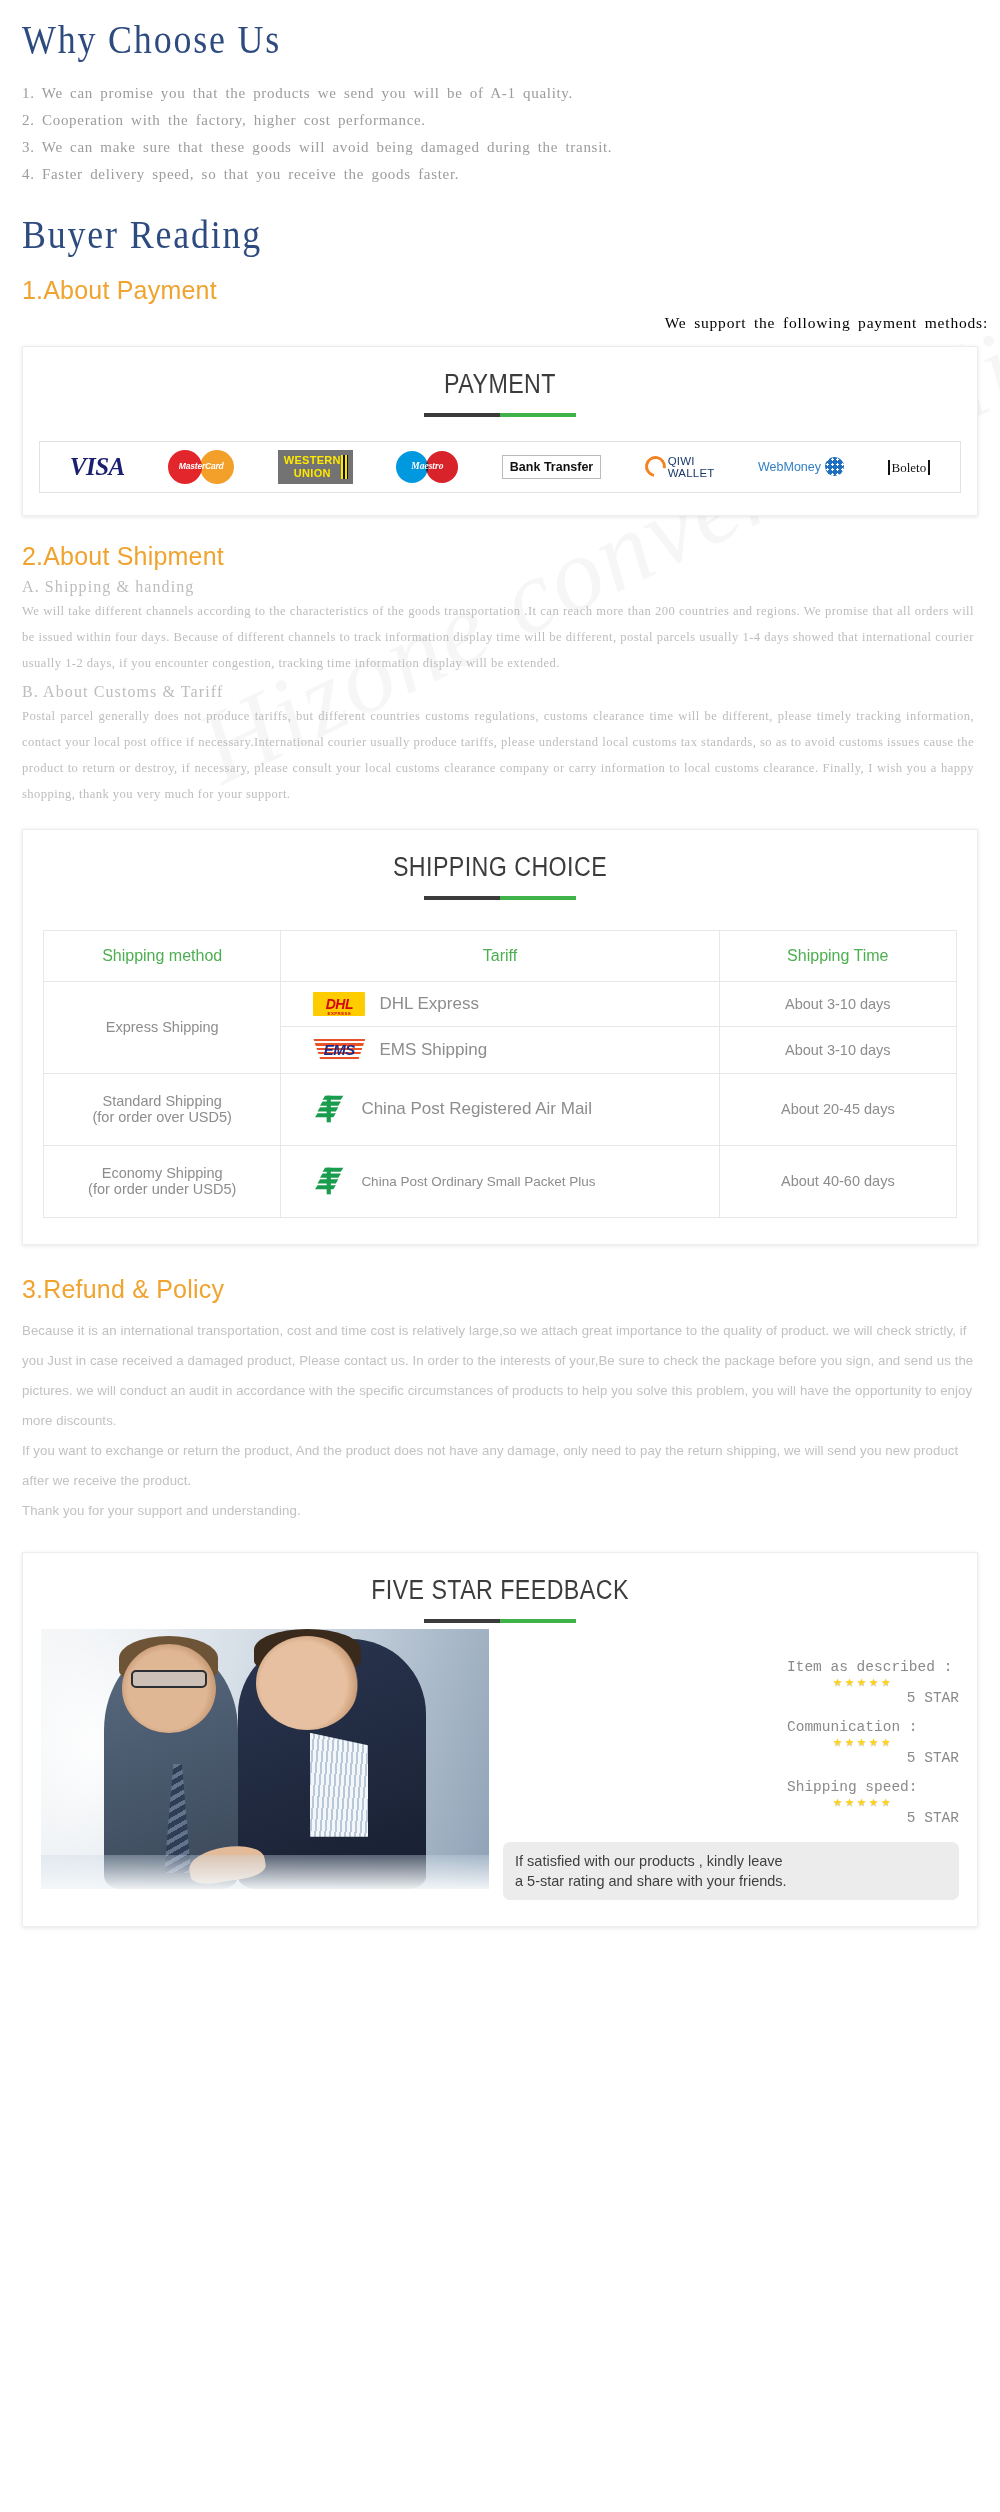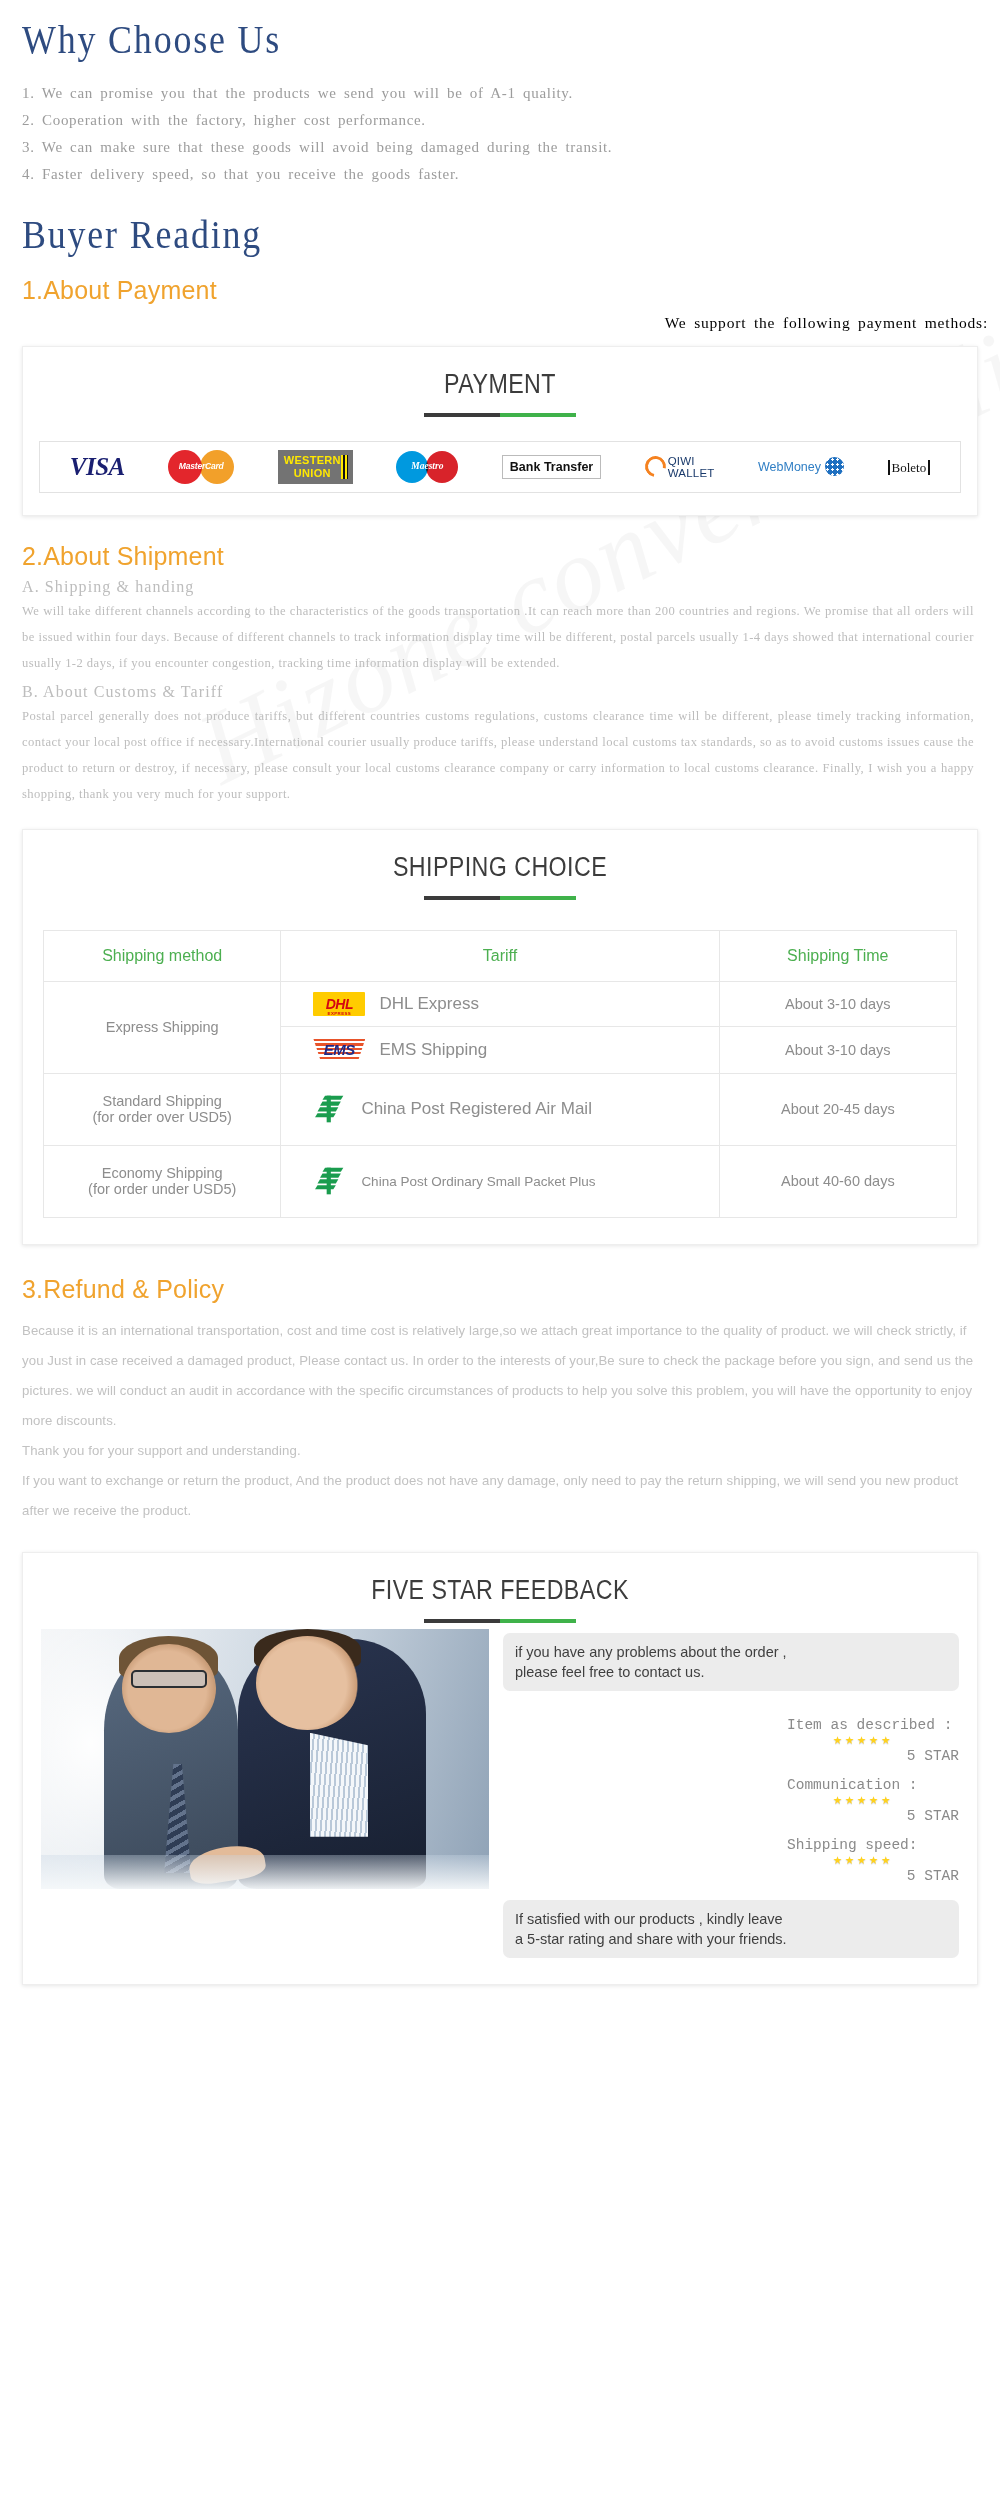--- a/index.html
+++ b/index.html
@@ -508,22 +508,22 @@
           </td>
           <td>About 40-60 days</td>
         </tr>
       </tbody>
     </table>
   </div>
 
   <div class="h-orange" style="margin-top:30px;">3.Refund &amp; Policy</div>
   <div class="para-refund">
     <p>Because it is an international transportation, cost and time cost is relatively large,so we attach great importance to the quality of product. we will check strictly, if you Just in case received a damaged product, Please contact us. In order to the interests of your,Be sure to check the package before you sign, and send us the pictures. we will conduct an audit in accordance with the specific circumstances of products to help you solve this problem, you will have the opportunity to enjoy more discounts.</p>
+    <p>If you want to exchange or return the product, And the product does not have any damage, only need to pay the return shipping, we will send you new product after we receive the product.</p>
     <p>Thank you for your support and understanding.</p>
-    <p>If you want to exchange or return the product, And the product does not have any damage, only need to pay the return shipping, we will send you new product after we receive the product.</p>
   </div>
 
   <div class="card" style="margin-top:26px;margin-bottom:26px;">
     <div class="card-title">FIVE STAR FEEDBACK</div>
     <div class="rule">
         <span></span>
         <span></span>
       </div>
 
     <div class="fb-body">
@@ -537,22 +537,20 @@
           <span class="ph-glass"></span>
         <span class="ph-p2"></span>
           <span class="ph-shirt"></span>
         <span class="ph-p2hair"></span>
           <span class="ph-p2h"></span>
         <span class="ph-hand"></span>
           <span class="ph-desk"></span>
       </div>
 
       <div class="fb-right">
-        <div class="bubble" style="white-space:pre-line;">if you have any problems about the order ,
-please feel free to contact us.</div>
 
         <div class="ratings">
           <div class="rate-row">
             <span class="rate-label">Item as described :</span>
             <span class="stars">
               <span>★</span>
                 <span>★</span>
                 <span>★</span>
                 <span>★</span>
                 <span>★</span>

